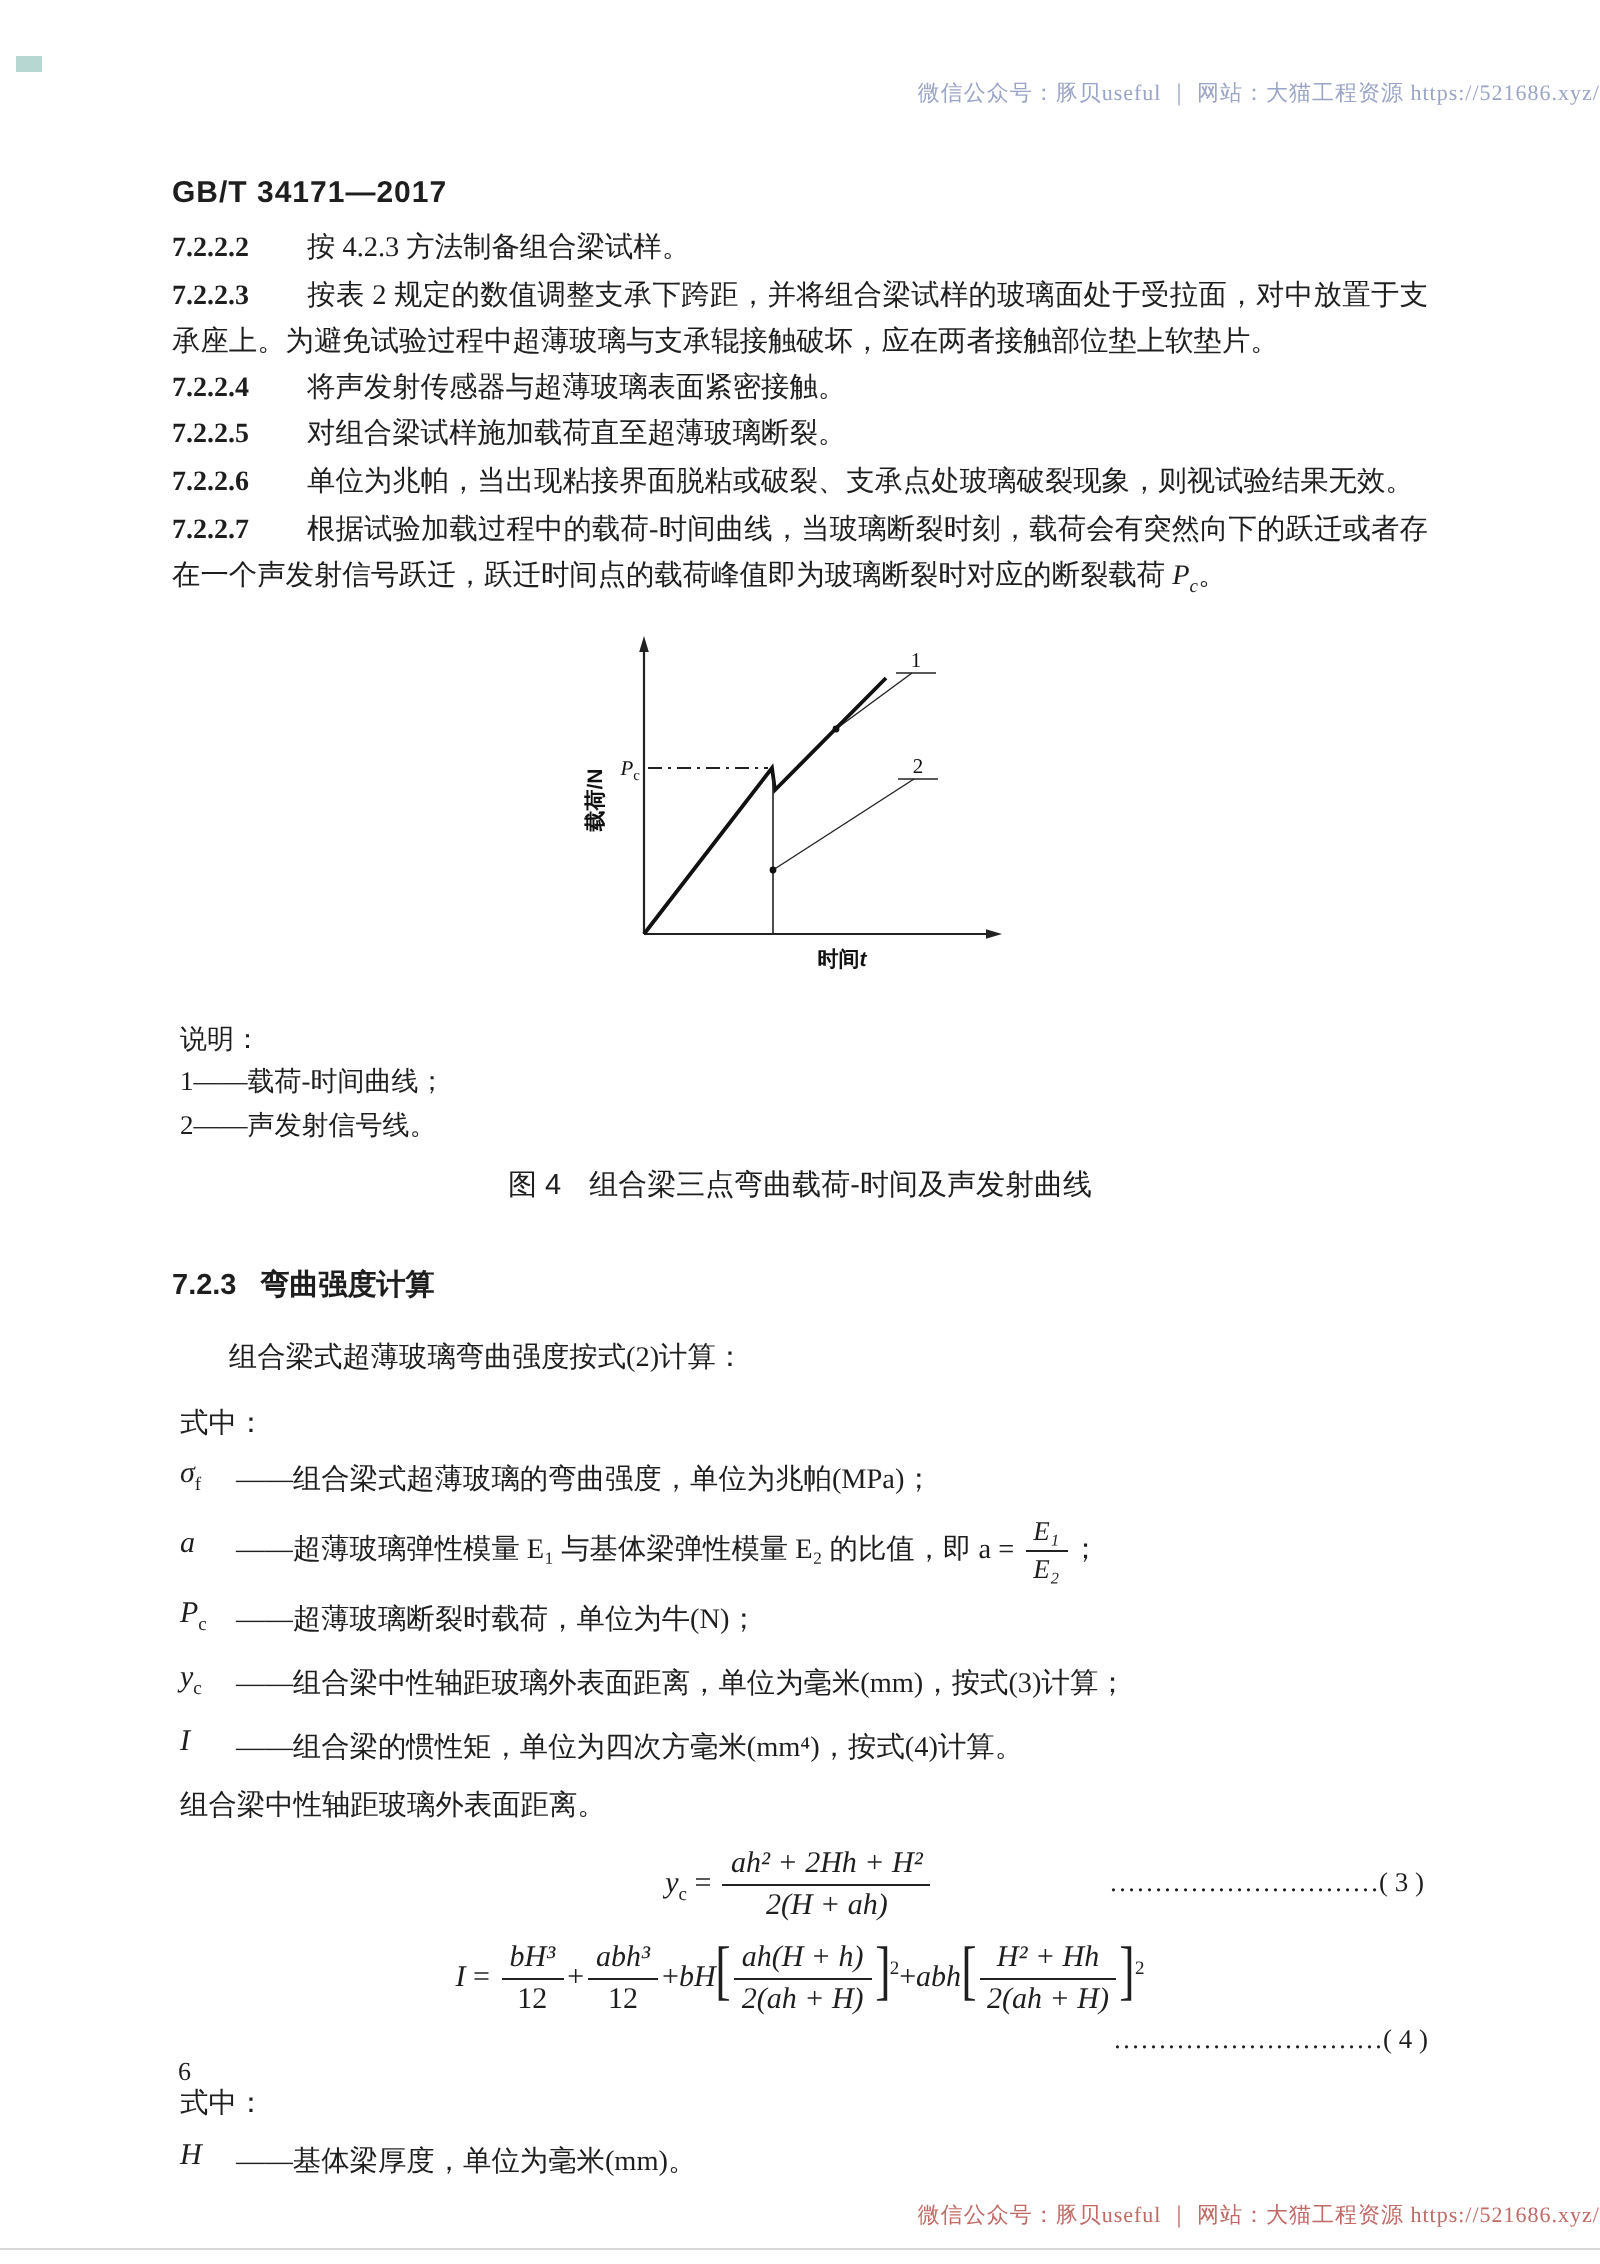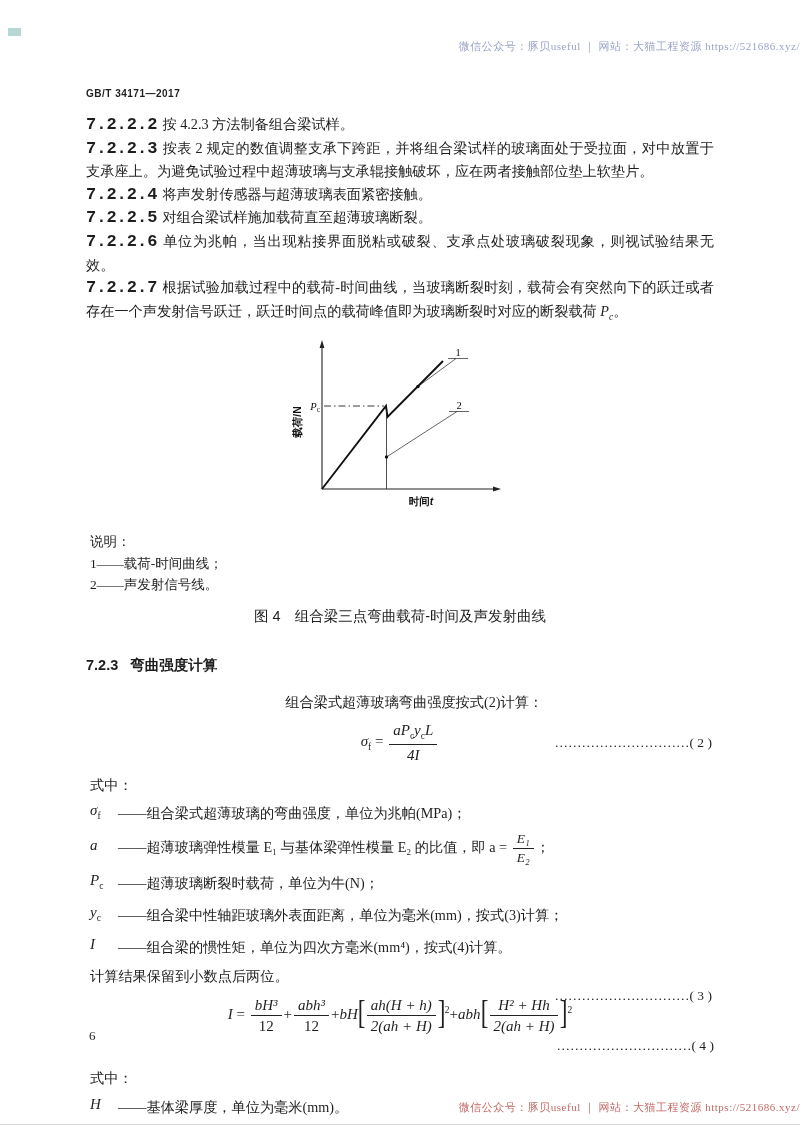--- a/index.html
+++ b/index.html
@@ -12,49 +12,49 @@
   .wm { position:absolute; left:0; right:0; text-align:right;
         font-size:11px; letter-spacing:.5px;margin-top:32px; }
   .wm-top { top:7px; color:#9aa4c6; }
   .wm-bottom { bottom:17px; color:#c06a66; }
   .artifact { position:absolute; left:8px; top:28px; width:13px; height:8px;
               background:#7cb7ae; opacity:.55; }
   .bottom-rule { position:absolute; left:0; right:0; bottom:7px; height:1px;
                  background:#d8d8d8; }
   .doc-header { position:absolute; left:86px; top:88px;
                 font-family:"Liberation Sans","DejaVu Sans",sans-serif;
-                font-weight:bold; font-size:10px; letter-spacing:.5px; }
+                font-weight:bold; font-size:15px; letter-spacing:.5px; }
   .pagenum { position:absolute; left:89px; top:1028px; font-size:13px; }
 
   .body-flow { position:absolute; top:113px; left:86px; width:628px;
                font-size:14.2px; line-height:22.6px; }
 
   p { margin:0; }
   .clause { text-align:justify; }
-  .cnum { font-family:Liberation Mono, monospace;
-          font-weight:bold; font-size:17px; margin-right:5px; }
+  .cnum { font-family:Liberation Serif, serif;
+          font-weight:bold; font-size:14px; margin-right:29px; }
   i, .mv { font-style:italic; font-family:"Liberation Serif","DejaVu Serif",serif; }
   sub { font-size:9.5px; }
   sup { font-size:9.5px; }
 
   .figwrap { margin-top:9px; height:182px; display:flex; justify-content:center; }
   .figtext { font-size:10.5px; fill:#111;
              font-family:"Liberation Serif","DejaVu Serif",serif; }
   .figbold { font-weight:bold;
              font-family:"Liberation Sans","DejaVu Sans",sans-serif; }
 
   .legend { margin-top:12px; font-size:13.5px; line-height:21.5px; padding-left:4px; }
   .caption { margin-top:9px; text-align:center; font-weight:normal; font-size:14.5px;
              font-family:"Liberation Sans","DejaVu Sans",sans-serif; }
   .capgap { display:inline-block; width:14px; }
 
   .sechead { margin-top:27px; font-weight:bold; font-size:14.5px;
              font-family:"Liberation Sans","DejaVu Sans",sans-serif; }
   .gap { display:inline-block; width:12px; }
-  .intro { margin-top:14px; text-indent:2em;text-align:center; }
+  .intro { margin-top:14px; text-indent:2em; }
 
   .eqrow { position:relative; text-align:center; margin-top:8px; }
   .eq { display:inline-block; font-size:15px; }
   .eqnum { position:absolute; right:2px; top:50%; transform:translateY(-50%);
            font-size:13.5px; }
   .eqnumline { text-align:right; font-size:13.5px; margin-top:0; }
 
   .frac { display:inline-block; text-align:center; vertical-align:middle; margin:0 2px; }
   .fn { display:block; padding:0 4px 1px; line-height:1.2; }
   .fd { display:block; border-top:1.2px solid #222; padding:1px 4px 0; line-height:1.2; }
@@ -124,24 +124,20 @@
       <div>1——载荷-时间曲线；</div>
       <div>2——声发射信号线。</div>
     </div>
 
     <div class="caption"><span>图 4</span><span class="capgap"></span><span>组合梁三点弯曲载荷-时间及声发射曲线</span></div>
 
     <div class="sechead"><span>7.2.3</span><span class="gap"></span><span>弯曲强度计算</span></div>
 
     <p class="intro">组合梁式超薄玻璃弯曲强度按式(2)计算：</p>
 
-    <div class="eqrow">
-      <span class="eq"><i>σ</i><sub>f</sub><span> = </span><span class="frac"><span class="fn"><i>aP</i><sub>c</sub><i>y</i><sub>c</sub><i>L</i></span><span class="fd"><i>4I</i></span></span></span>
-      <span class="eqnum"><span>…………………………</span><span>( 2 )</span></span>
-    </div>
 
     <div class="wherelabel">式中：</div>
 
     <div class="defrow">
       <span class="defsym"><i>σ</i><sub>f</sub></span>
       <span class="deftext">——组合梁式超薄玻璃的弯曲强度，单位为兆帕(MPa)；</span>
     </div>
     <div class="defrow">
       <span class="defsym"><i>a</i><sub></sub></span>
       <span class="deftext"><span>——超薄玻璃弹性模量 E₁ 与基体梁弹性模量 E₂ 的比值，即 a = </span><span class="frac inlinefrac"><span class="fn">E₁</span><span class="fd">E₂</span></span><span>；</span></span>
@@ -151,23 +147,24 @@
       <span class="deftext">——超薄玻璃断裂时载荷，单位为牛(N)；</span>
     </div>
     <div class="defrow">
       <span class="defsym"><i>y</i><sub>c</sub></span>
       <span class="deftext">——组合梁中性轴距玻璃外表面距离，单位为毫米(mm)，按式(3)计算；</span>
     </div>
     <div class="defrow">
       <span class="defsym"><i>I</i><sub></sub></span>
       <span class="deftext">——组合梁的惯性矩，单位为四次方毫米(mm⁴)，按式(4)计算。</span>
     </div>
-    <p class="noteline">计算结果保留到小数点后两位。</p>
+    <p class="noteline">组合梁中性轴距玻璃外表面距离。</p>
 
     <div class="eqrow">
+      <span class="eq"><i>y</i><sub>c</sub><span> = </span><span class="frac"><span class="fn"><i>ah² + 2Hh + H²</i></span><span class="fd"><i>2(H + ah)</i></span></span></span>
       <span class="eqnum"><span>…………………………</span><span>( 3 )</span></span>
     </div>
 
     <div class="eqrow">
       <span class="eq"><i>I</i><span> = </span><span class="frac"><span class="fn"><i>bH³</i></span><span class="fd">12</span></span><span>+</span><span class="frac"><span class="fn"><i>abh³</i></span><span class="fd">12</span></span><span>+</span><i>bH</i><span class="br">[</span><span class="frac"><span class="fn"><i>ah(H + h)</i></span><span class="fd"><i>2(ah + H)</i></span></span><span class="br">]</span><sup>2</sup><span>+</span><i>abh</i><span class="br">[</span><span class="frac"><span class="fn"><i>H² + Hh</i></span><span class="fd"><i>2(ah + H)</i></span></span><span class="br">]</span><sup>2</sup></span>
     </div>
     <div class="eqnumline"><span>…………………………</span><span>( 4 )</span></div>
 
     <div class="wherelabel">式中：</div>
     <div class="defrow">

